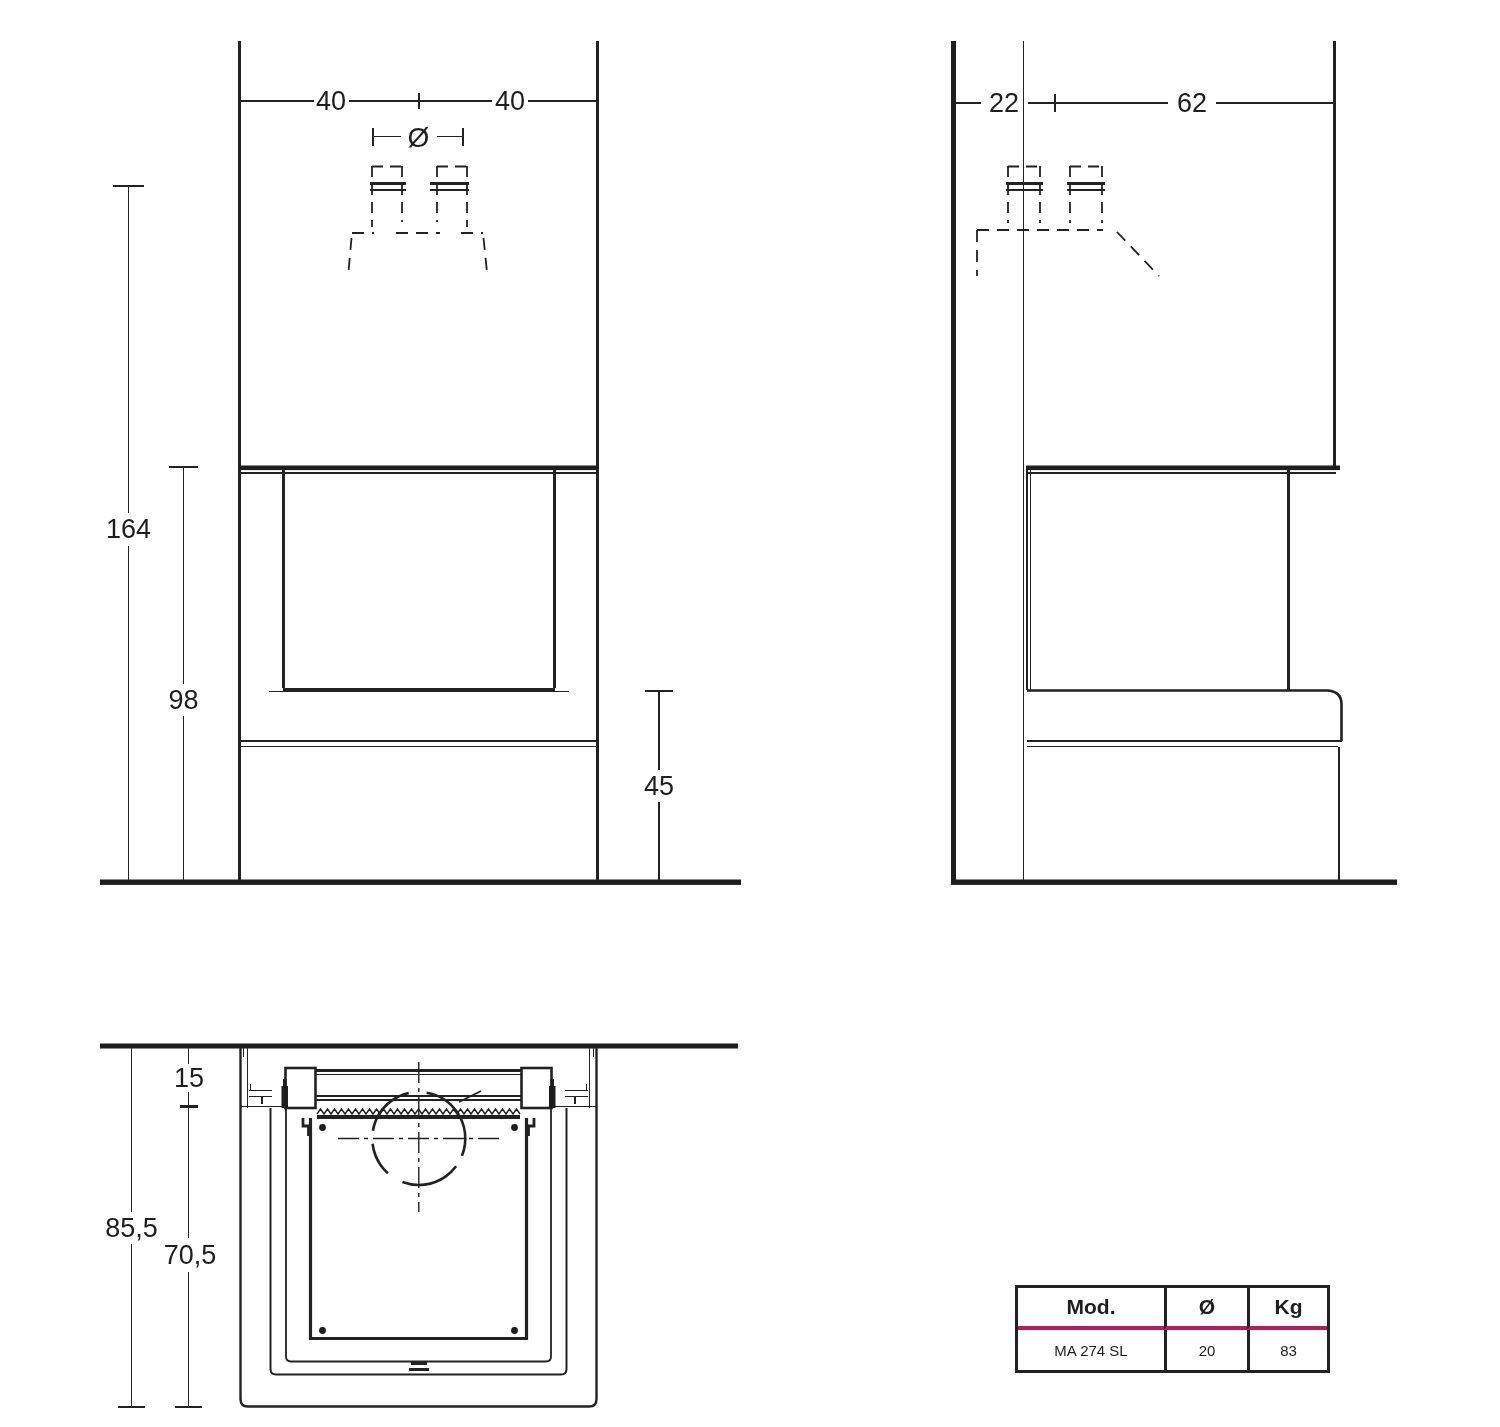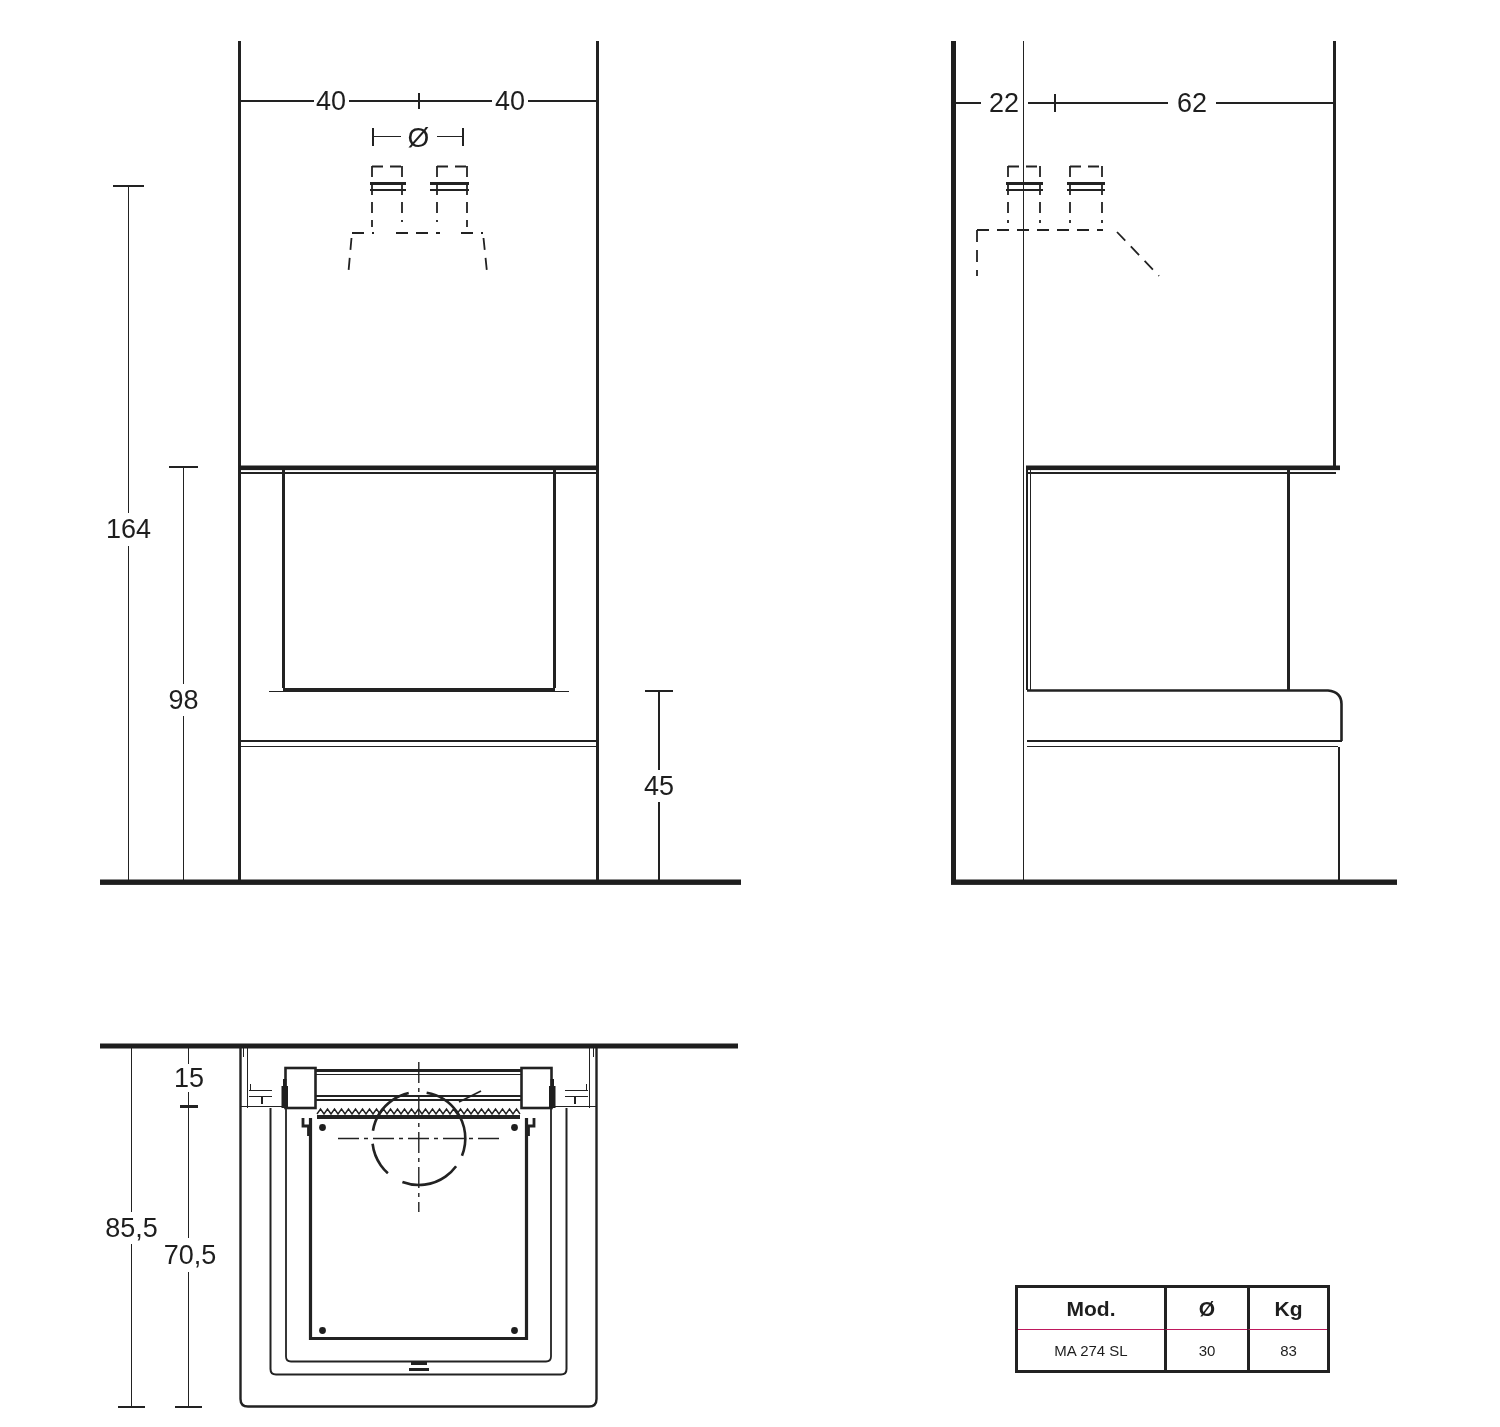--- a/index.html
+++ b/index.html
@@ -16,21 +16,21 @@
   .spec-table{
     position:absolute;left:1015px;top:1285px;width:315px;height:88px;
     box-sizing:border-box;border:3px solid #222;background:#fff;
     display:grid;grid-template-columns:146px 83px 1fr;grid-template-rows:42px 1fr;
     color:#1e1e1e;
   }
   .spec-cell{
     display:flex;align-items:center;justify-content:center;
     box-sizing:border-box;overflow:hidden;
   }
-  .spec-head{font-weight:bold;font-size:21px;border-bottom:1px solid #be185d;}
+  .spec-head{font-weight:bold;font-size:21px;border-bottom:4px solid #be185d;}
   .spec-data{font-size:15px;text-align:center;}
   .col-2,.col-3{border-left:3px solid #222;}
 </style>
 </head>
 <body>
 
 <div class="canvas">
 
 <svg width="1500" height="1427" viewBox="0 0 1500 1427">
 
@@ -241,17 +241,17 @@
       <text class="dim-label" x="190" y="1255" text-anchor="middle" dominant-baseline="central">70,5</text>
     </g>
   </g>
 </svg>
 
   <div class="spec-table">
     <div class="spec-cell spec-head col-1">Mod.</div>
     <div class="spec-cell spec-head col-2">Ø</div>
     <div class="spec-cell spec-head col-3">Kg</div>
     <div class="spec-cell spec-data col-1">MA 274 SL</div>
-    <div class="spec-cell spec-data col-2">30</div>
+    <div class="spec-cell spec-data col-2">20</div>
     <div class="spec-cell spec-data col-3">83</div>
   </div>
 
 </div>
 
 </body></html>

